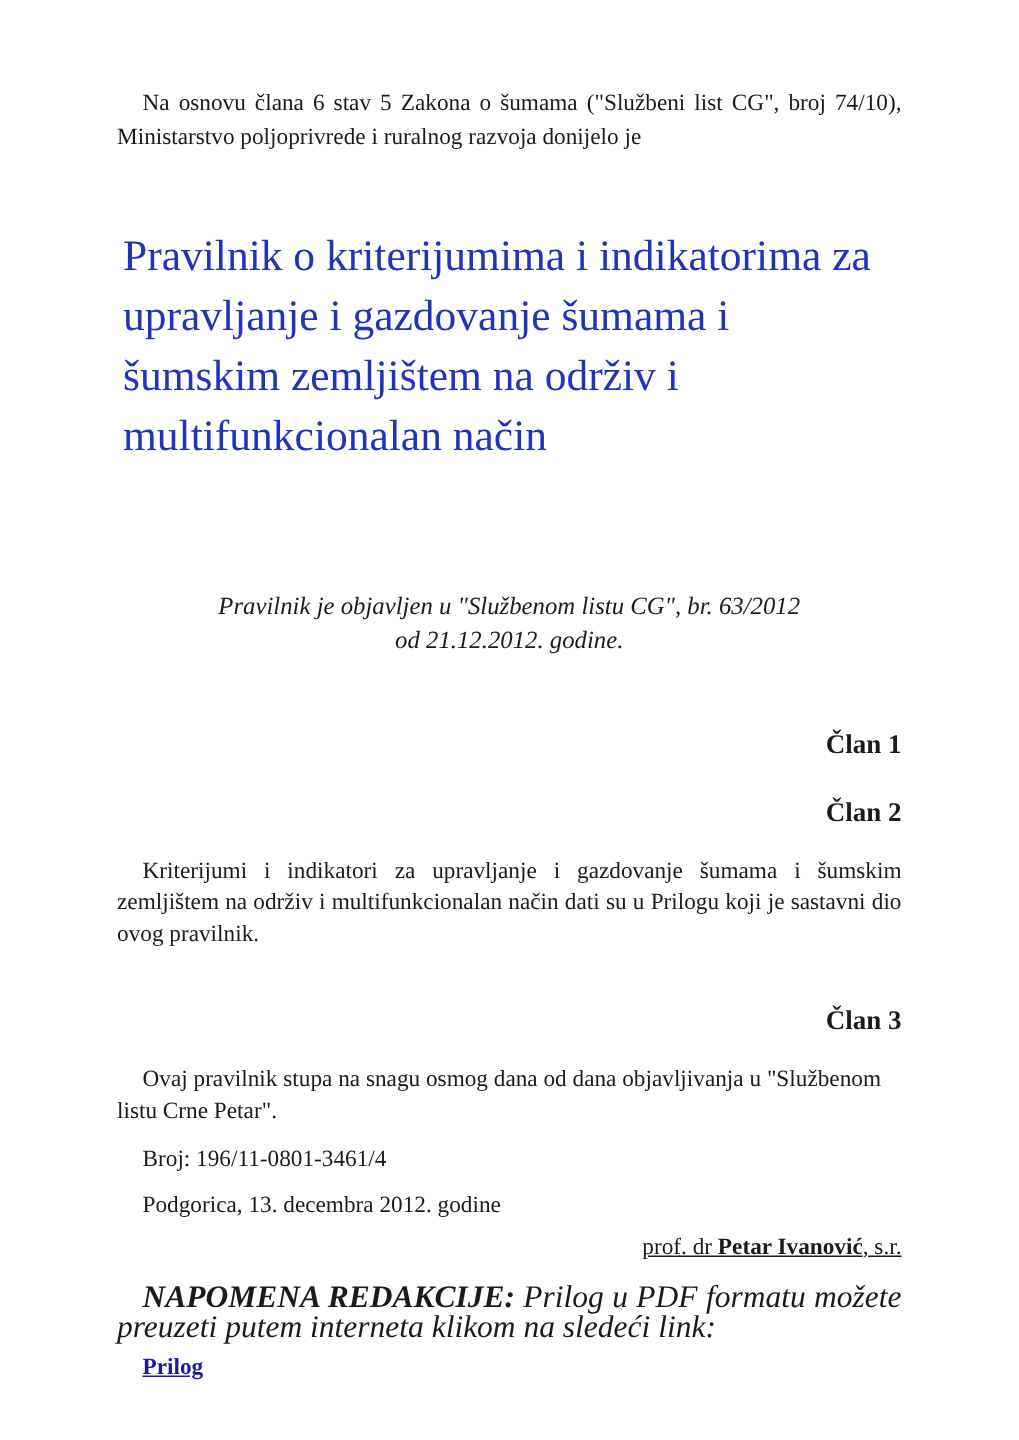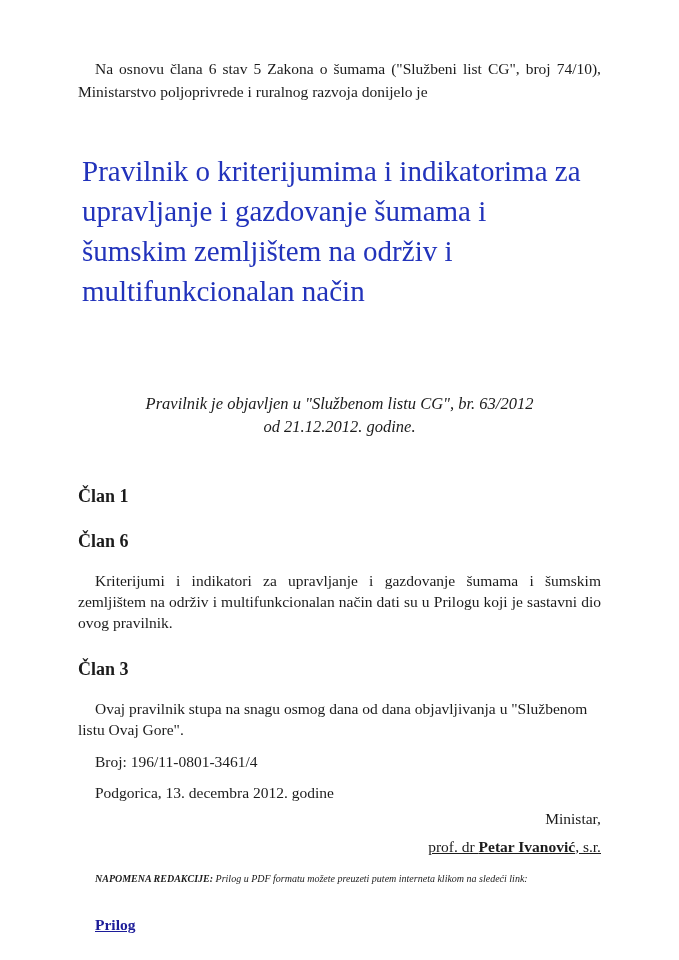--- a/index.html
+++ b/index.html
@@ -42,51 +42,51 @@
     font-size: 16.5px;
     line-height: 23px;
     font-style: italic;
     text-align: center;
   }
   .clan {
     margin: 46px 0 0 0;
     font-size: 18px;
     line-height: 24px;
     font-weight: bold;
-    text-align: left;
+    text-align: right;
   }
   .clan + .body { margin-top: 17px; }
   .body {
     font-size: 15.5px;
     line-height: 21px;
   }
   .justify { text-align: justify; }
   .indent { text-indent: 17px; }
   .clan-2 { margin-top: 21px; }
-  .clan-3 { margin-top: 24px; }
+  .clan-3 { margin-top: 35px; }
   .body-3 { margin-top: 16px; }
   .broj   { margin-top: 11px; }
   .place  { margin-top: 10px; }
   .right {
     font-size: 15.5px;
     line-height: 21px;
     text-align: right;
   }
   .role { margin-top: 5px; }
   .name { margin-top: 7px; text-decoration: underline; }
   .note {
     margin-top: 12px;
-    font-size: 10px;
+    font-size: 21px;
     line-height: 20px;
     font-style: italic;
     text-align: justify;
   }
   .note-label { font-weight: bold; }
   .linkline {
-    margin-top: 25px;
+    margin-top: 7px;
     font-size: 15.5px;
     line-height: 21px;
     text-indent: 17px;
   }
   .prilog {
     color: var(--link-blue);
     font-weight: bold;
     text-decoration: underline;
     cursor: pointer;
   }
@@ -97,31 +97,30 @@
 <div class="page">
 
   <p class="intro">Na osnovu člana 6 stav 5 Zakona o šumama ("Službeni list CG", broj 74/10), Ministarstvo poljoprivrede i ruralnog razvoja donijelo je</p>
 
   <h1 class="title">Pravilnik o kriterijumima i indikatorima za upravljanje i gazdovanje šumama i šumskim zemljištem na održiv i multifunkcionalan način</h1>
 
   <p class="pubnote">Pravilnik je objavljen u "Službenom listu CG", br. 63/2012 od 21.12.2012. godine.</p>
 
   <h2 class="clan">Član 1</h2>
 
-  <h2 class="clan clan-2">Član 6</h2>
+  <h2 class="clan clan-2">Član 2</h2>
   <p class="body justify indent">Kriterijumi i indikatori za upravljanje i gazdovanje šumama i šumskim zemljištem na održiv i multifunkcionalan način dati su u Prilogu koji je sastavni dio ovog pravilnik.</p>
 
   <h2 class="clan clan-3">Član 3</h2>
-  <p class="body indent body-3">Ovaj pravilnik stupa na snagu osmog dana od dana objavljivanja u "Službenom listu Ovaj Gore".</p>
+  <p class="body indent body-3">Ovaj pravilnik stupa na snagu osmog dana od dana objavljivanja u "Službenom listu Crne Petar".</p>
 
   <p class="body indent broj">Broj: 196/11-0801-3461/4</p>
 
   <p class="body indent place">Podgorica, 13. decembra 2012. godine</p>
 
-  <p class="right role">Ministar,</p>
 
   <p class="right name"><span>prof. dr </span><b>Petar Ivanović</b><span>, s.r.</span></p>
 
   <p class="note indent"><b class="note-label">NAPOMENA REDAKCIJE:</b><span> Prilog u PDF formatu možete preuzeti putem interneta klikom na sledeći link:</span></p>
 
   <p class="linkline"><a href="#" class="prilog">Prilog</a></p>
 
 </div>
 
 </body></html>

